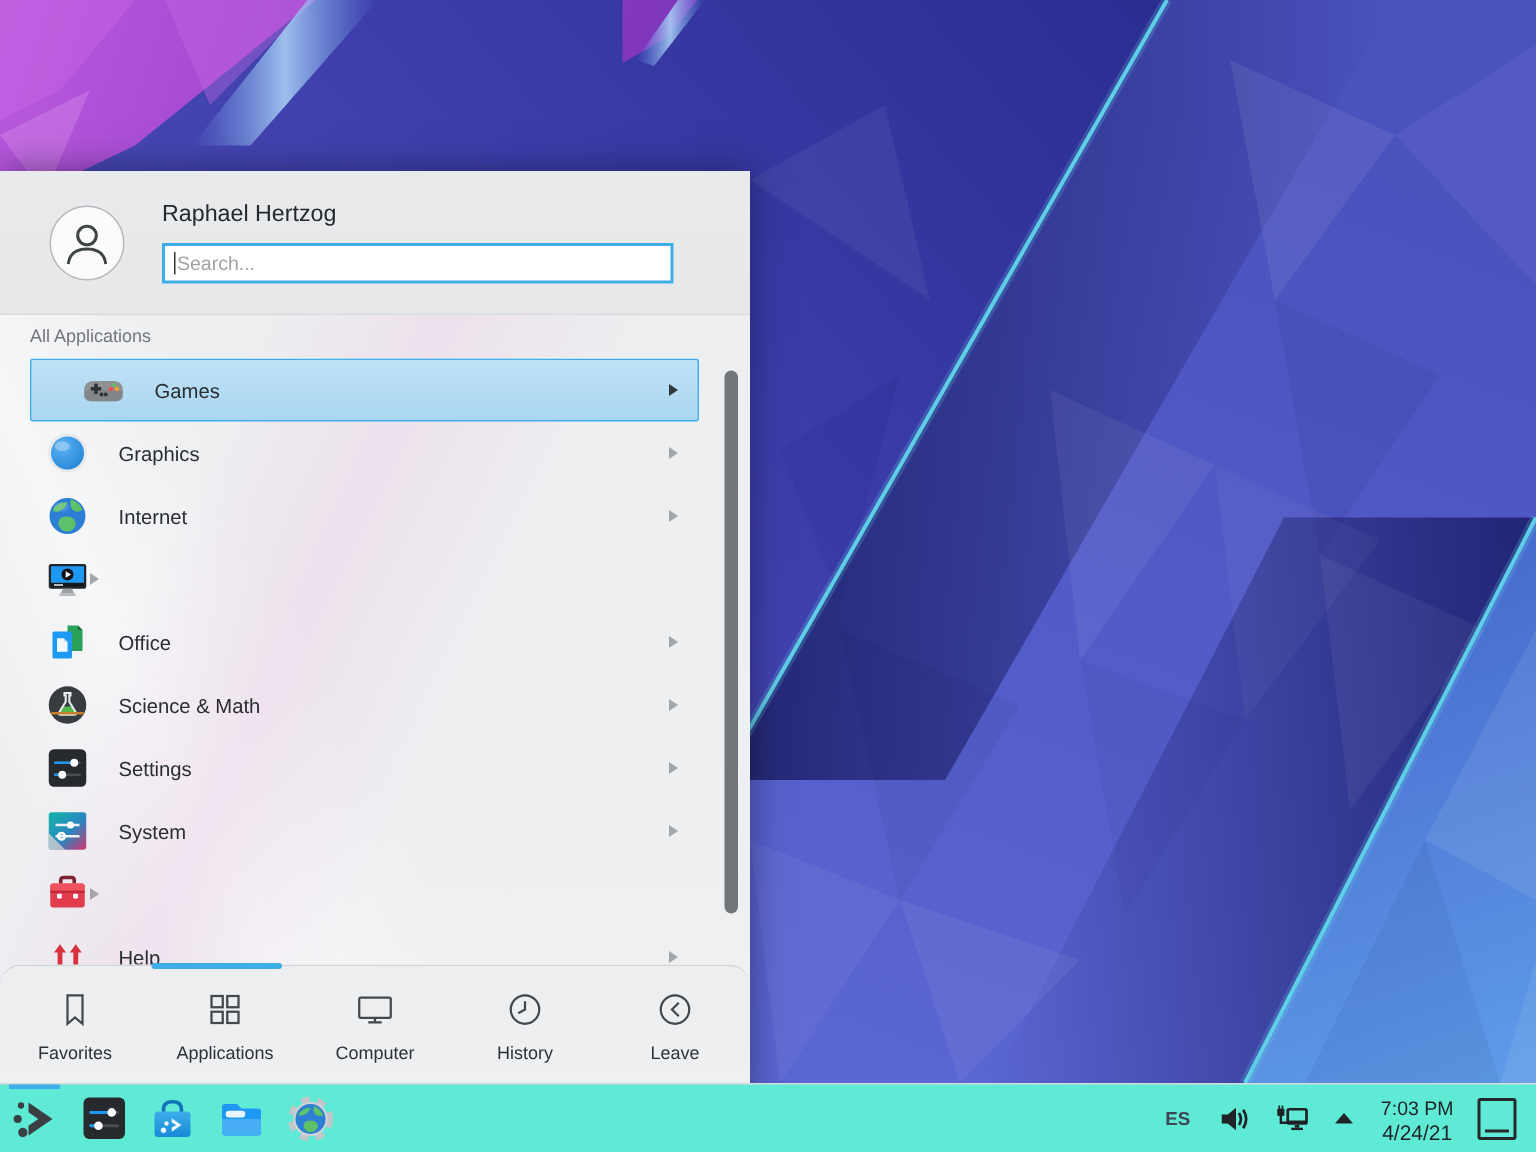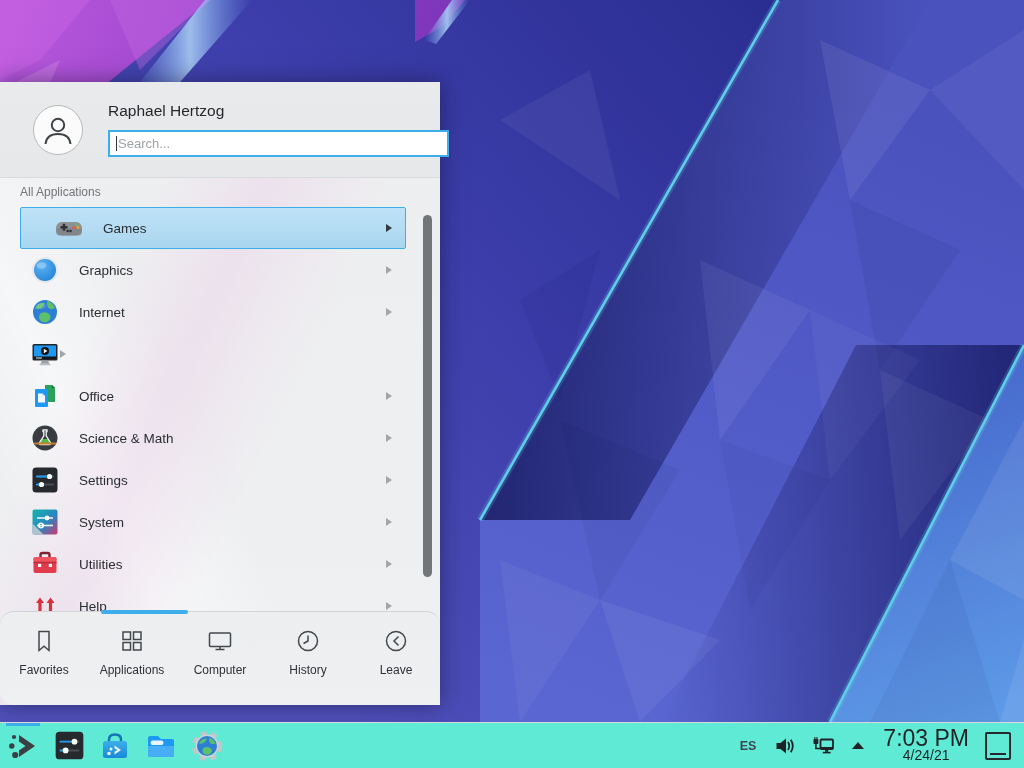--- a/index.html
+++ b/index.html
@@ -7,21 +7,21 @@
   .desktop{
     position:relative;width:1024px;height:768px;overflow:hidden;
     font-family:"Liberation Sans","DejaVu Sans",sans-serif;
     -webkit-font-smoothing:antialiased;
   }
   svg{display:block;}
   
   .wallpaper{position:absolute;left:0;top:0;}
   
   .kickoff{
-    position:absolute;left:0;top:82px;width:440px;height:623px;
+    position:absolute;left:0;top:114px;width:500px;height:623px;
     background:linear-gradient(180deg,#edeef0,#eff0f2);
     box-shadow:0 0 22px rgba(15,15,40,.5);
   }
   .kickoff::before{ 
     content:"";position:absolute;inset:0;pointer-events:none;
     background:
       linear-gradient(115deg,rgba(236,215,234,0) 28%,rgba(236,215,234,.55) 43%,rgba(244,238,245,0) 60%),
       linear-gradient(245deg,rgba(255,255,255,0) 55%,rgba(255,255,255,.5) 72%,rgba(255,255,255,0) 86%);
   }
   .kick-header{
@@ -81,21 +81,21 @@
     position:absolute;left:0;bottom:0;width:1024px;height:46px;background:#5eead4;
     border-top:1px solid #d7d9db;display:flex;align-items:center;
   }
   .tb-left{display:flex;align-items:center;height:100%;}
   .tb-app{width:46px;height:46px;position:relative;display:flex;align-items:center;justify-content:center;}
   .active-line{position:absolute;top:0;left:6px;width:34px;height:3px;background:#3daee9;}
   .tb-right{margin-left:auto;display:flex;align-items:center;height:100%;padding-right:4px;}
   .kbd{font-size:12.5px;font-weight:bold;color:#3e4655;padding:0 10px;}
   .tray-ico{padding:0 8px;display:flex;align-items:center;}
   .clock{padding:0 10px;text-align:center;color:#1f2326;}
-  .clock .time{font-size:23px;line-height:19px;}
+  .clock .time{font-size:13px;line-height:19px;}
   .clock .date{font-size:14px;line-height:15px;}
   .showdesk{width:26px;height:28px;border:2px solid #25292c;border-radius:2px;margin:0 9px 0 6px;position:relative;background:transparent;}
   .sd-line{position:absolute;left:3px;right:3px;bottom:3px;height:2px;background:#25292c;}
 </style>
 </head>
 <body>
 
 <div class="desktop">
 
   <svg class="wallpaper" width="1024" height="722" viewBox="0 0 1024 722">
@@ -374,21 +374,20 @@
         <span class="app-icon">
           <svg width="28" height="28" viewBox="0 0 28 28">
             <path d="M9.5,7 V4.8 q0,-1.8 1.8,-1.8 h5.4 q1.8,0 1.8,1.8 V7" fill="none" stroke="#7e2430" stroke-width="2.4"></path>
             <rect x="2.5" y="7" width="23" height="16" rx="2" fill="#e23c4c"></rect>
             <rect x="2.5" y="7" width="23" height="4.5" rx="2" fill="#ef5360"></rect>
             <rect x="2.5" y="12" width="23" height="1.2" fill="#b92a3a"></rect>
             <rect x="7" y="13.8" width="3.2" height="3.2" rx="0.6" fill="#ffffff"></rect>
             <rect x="17.8" y="13.8" width="3.2" height="3.2" rx="0.6" fill="#ffffff"></rect>
           </svg>
         </span>
-        <span class="app-label">Utilities</span>
         <span class="app-arrow">
             <svg width="8" height="10" viewBox="0 0 8 10">
               <path d="M1,1 L7,5 L1,9 Z"></path>
             </svg>
           </span>
       </div>
 
       <div class="app-row">
         <span class="app-icon">
           <svg width="28" height="28" viewBox="0 0 28 28">

